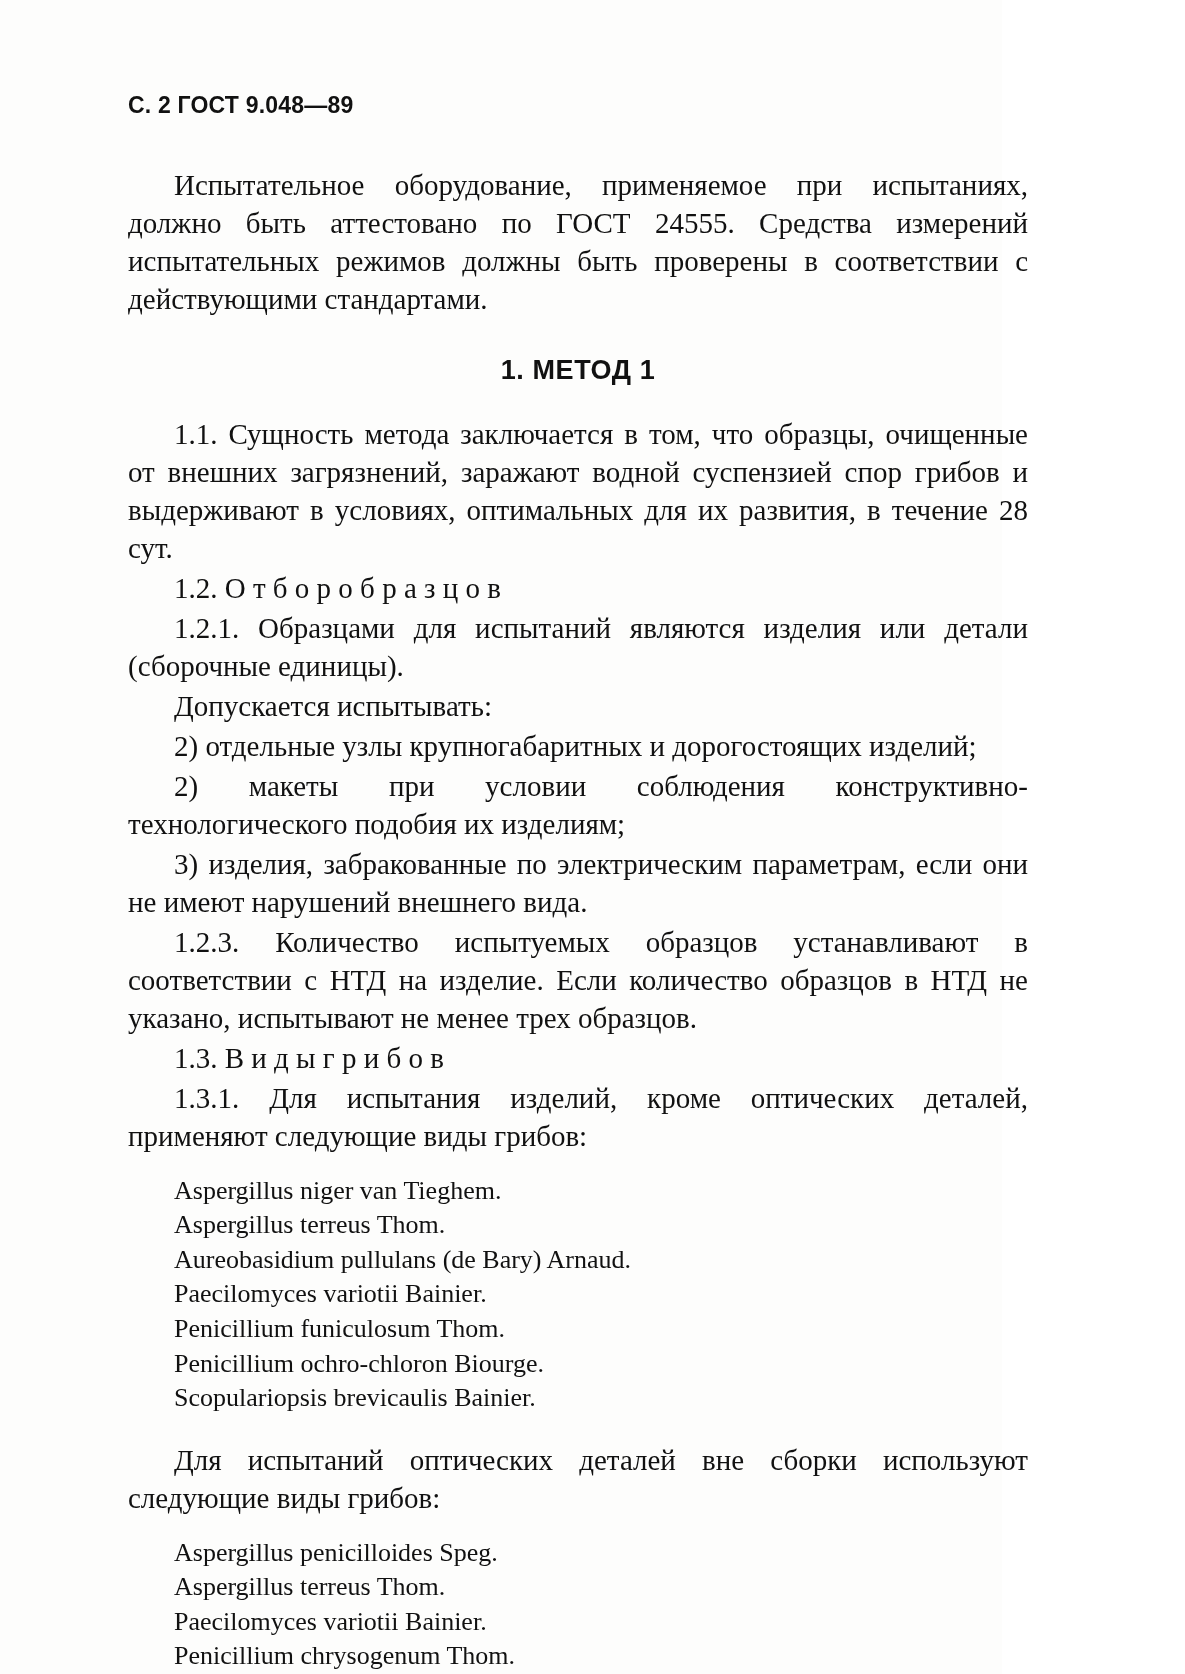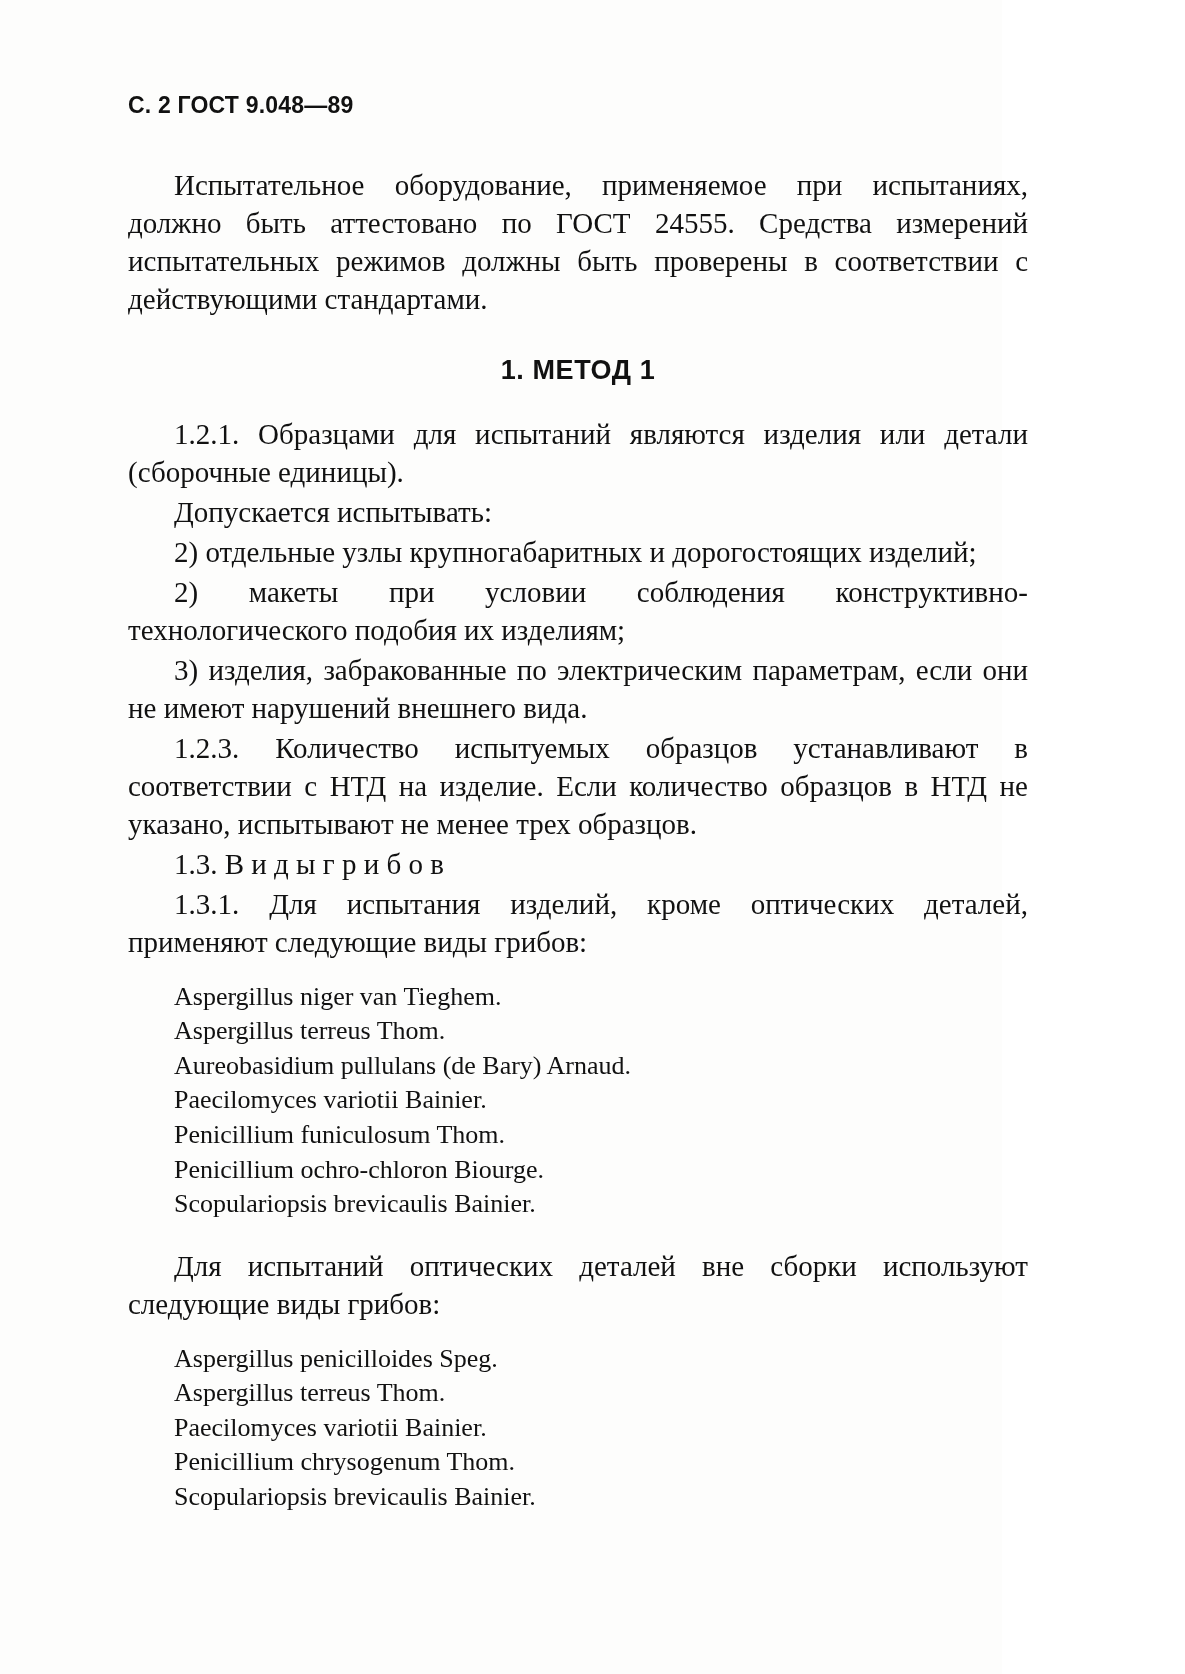--- a/index.html
+++ b/index.html
@@ -76,21 +76,23 @@
 
 <div class="page">
   <div class="content">
 
     <div class="page-header">С. 2 ГОСТ 9.048—89</div>
 
     <p class="para indent">Испытательное оборудование, применяемое при  испытаниях, должно быть аттестовано по ГОСТ 24555. Средства измерений испытательных режимов должны быть проверены в соответствии с действующими стандартами.</p>
 
     <div class="section-title">1. МЕТОД  1</div>
 
+    <p class="para indent">1.1. Сущность метода заключается в том, что образцы, очищенные от внешних загрязнений, заражают водной суспензией спор грибов и выдерживают в условиях, оптимальных для их развития, в течение 28 сут.</p>
 
+    <p class="para indent">1.2. О т б о р   о б р а з ц о в</p>
 
     <p class="para indent">1.2.1. Образцами для испытаний являются изделия или детали (сборочные единицы).</p>
 
     <p class="para indent">Допускается испытывать:</p>
 
     <p class="para indent">2) отдельные узлы крупногабаритных и дорогостоящих изделий;</p>
 
     <p class="para indent">2) макеты при условии соблюдения конструктивно-технологического подобия их изделиям;</p>
 
     <p class="para indent">3) изделия, забракованные по  электрическим  параметрам, если они не имеют нарушений внешнего вида.</p>

